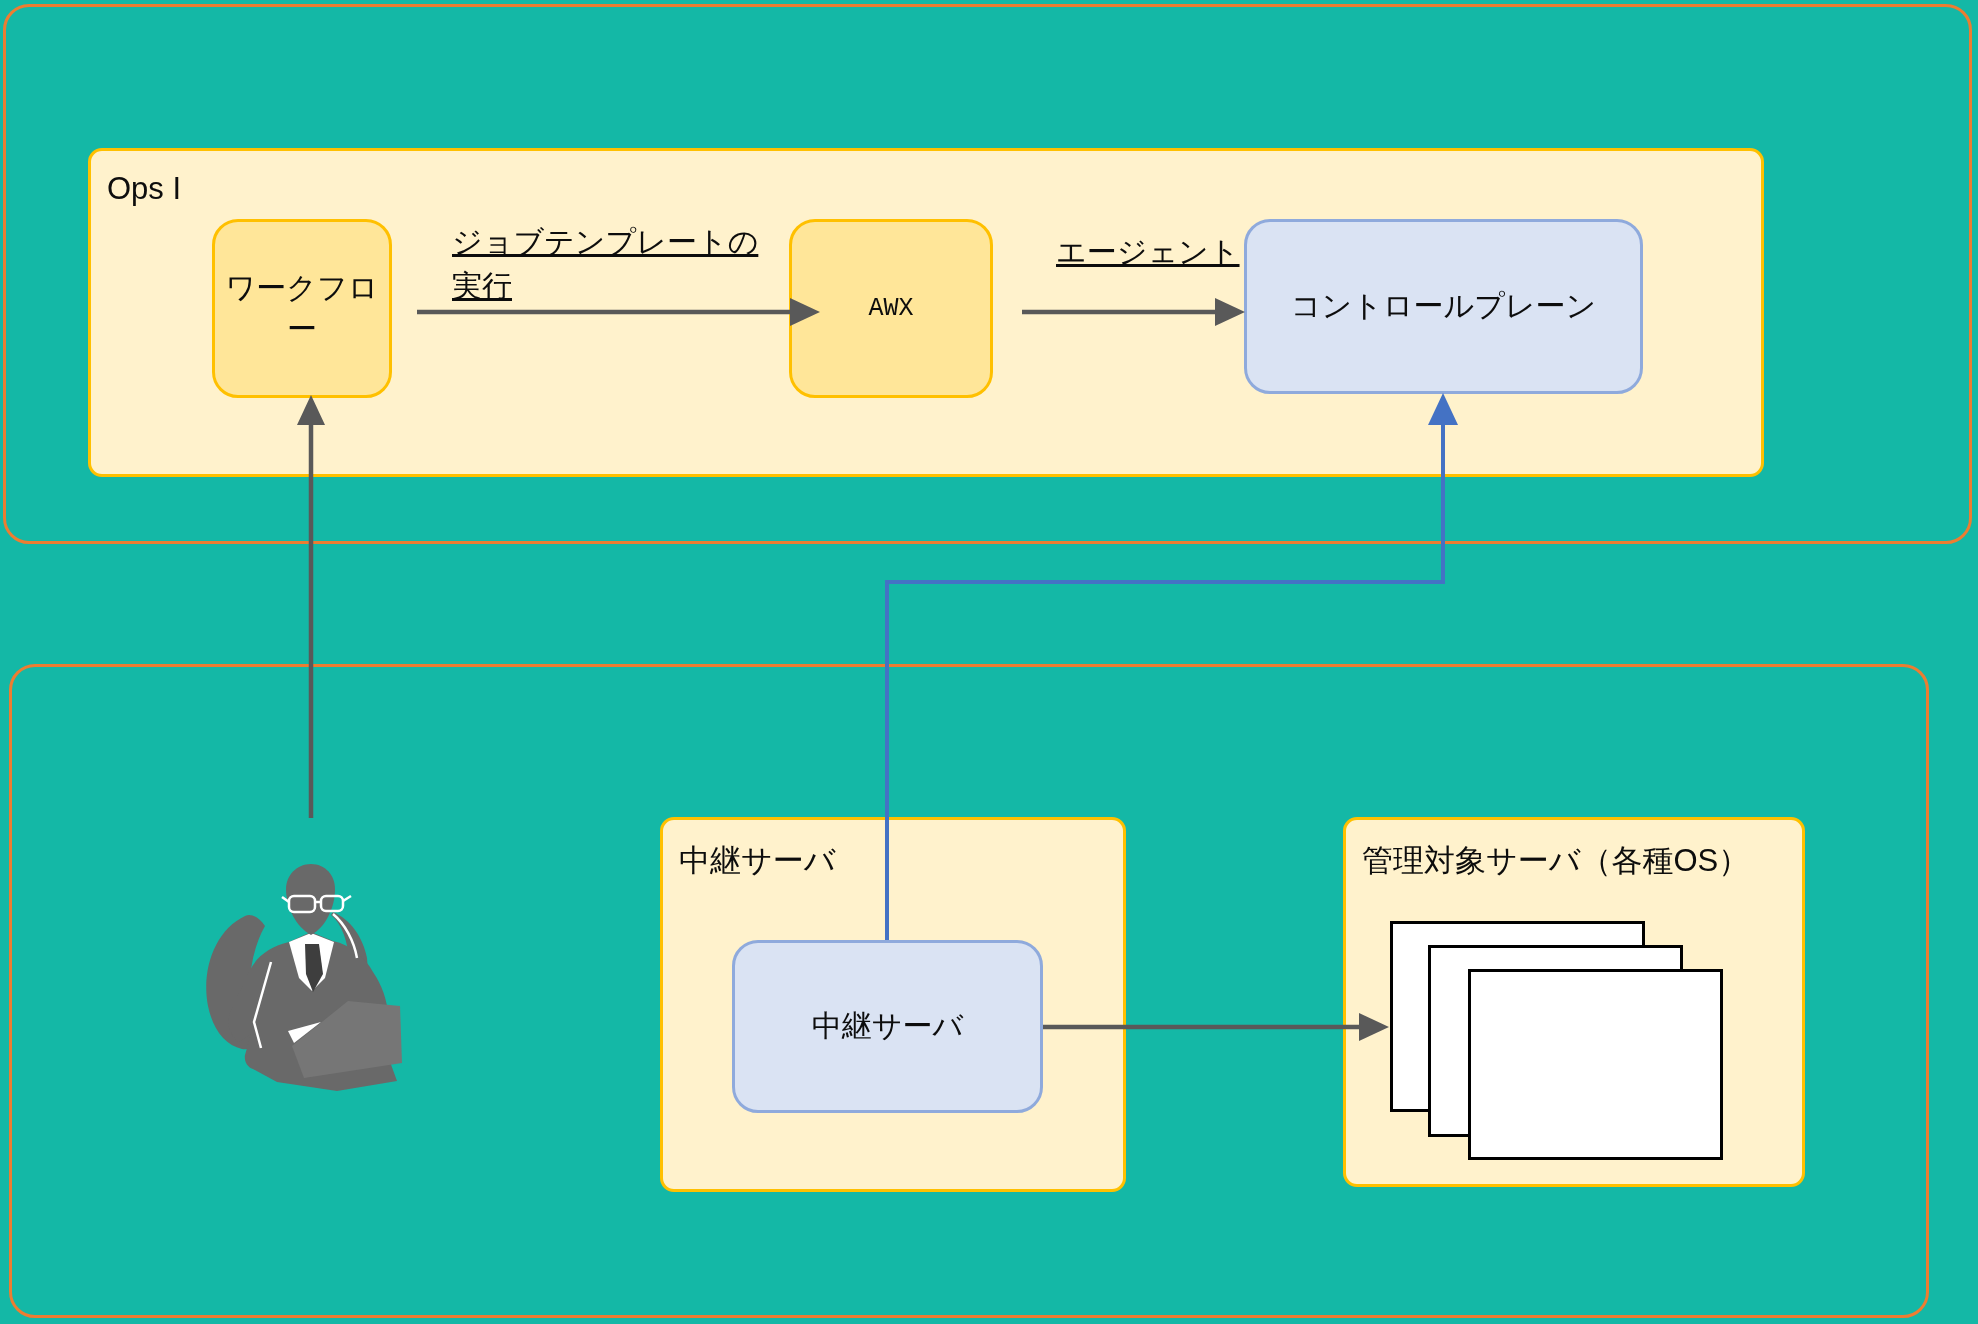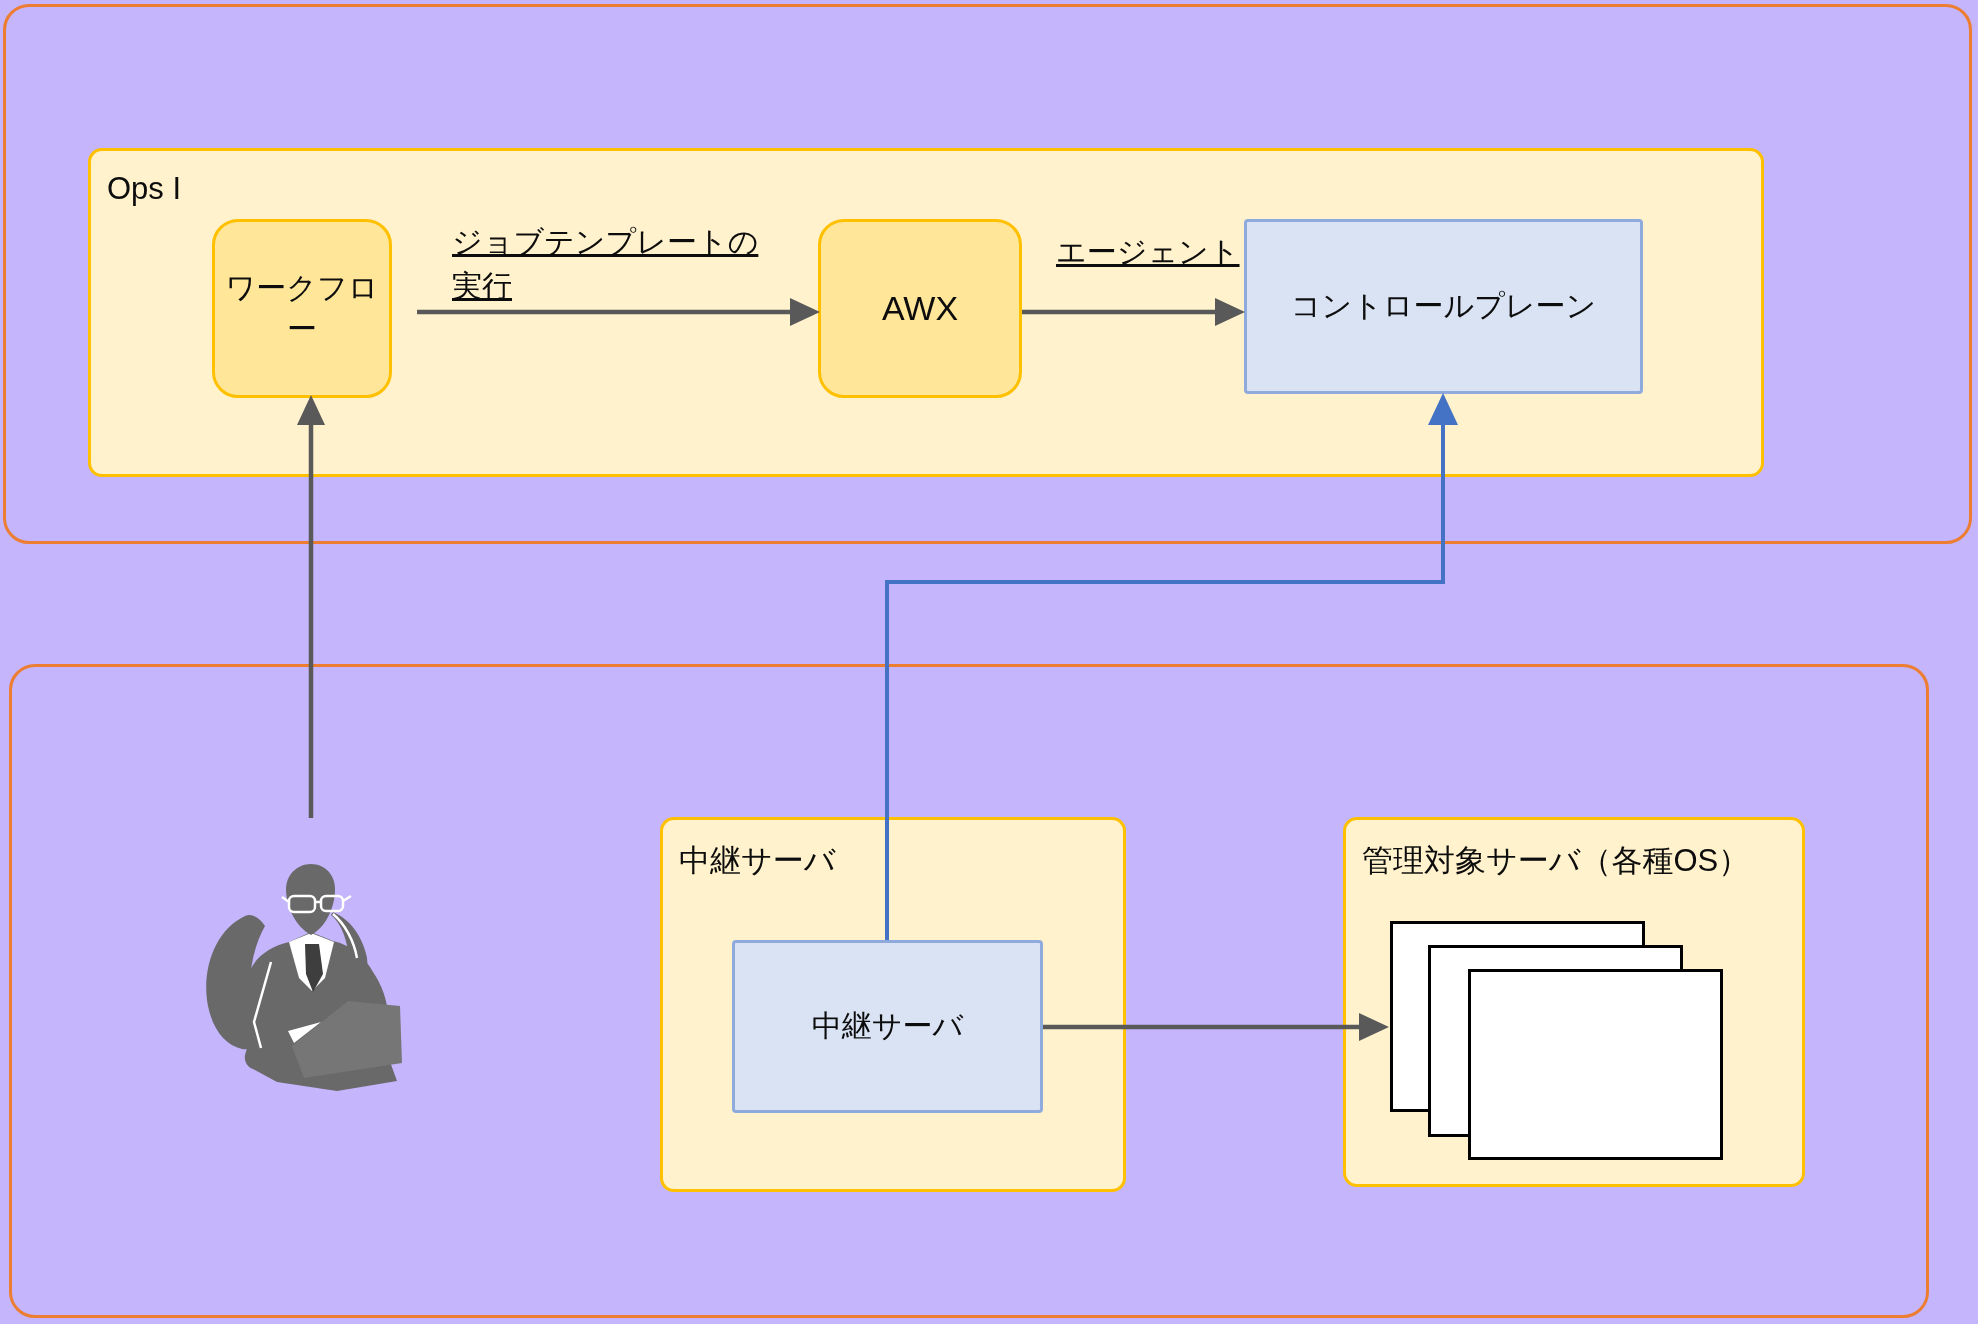--- a/index.html
+++ b/index.html
@@ -4,43 +4,43 @@
 <style>
   html, body {
     margin: 0;
     padding: 0;
     width: 1978px;
     height: 1324px;
     background: #000000;
     overflow: hidden;
     font-family: "Liberation Sans", "DejaVu Sans", sans-serif;
   }
-  .stage { position: relative; width: 1978px; height: 1324px; background: #c4b5fd; }
+  .stage { position: relative; width: 1978px; height: 1324px; background: #14b8a6; }
 
   
   .frame { position: absolute; border-radius: 26px; box-sizing: border-box; }
   .frame-top    { left: 3px;  top: 4px;   width: 1969px; height: 540px; border: 3px solid #ED7D31; }
   .frame-bottom { left: 9px;  top: 664px; width: 1920px; height: 654px; border: 3px solid #ED7D31; }
 
   
   .group-box { position: absolute; background: #FFF2CC; border: 3px solid #FFC000; border-radius: 14px; box-sizing: border-box; }
   .ops-box     { left: 88px;   top: 148px; width: 1676px; height: 329px; }
   .relay-box   { left: 660px;  top: 817px; width: 466px;  height: 375px; }
   .managed-box { left: 1343px; top: 817px; width: 462px;  height: 370px; }
 
   .group-label { position: absolute; left: 16px; top: 20px; color: #0d0d0d; font-size: 31px; white-space: nowrap; }
   .relay-box .group-label, .managed-box .group-label { font-size: 31px; top: 20px; }
 
   
   .node { position: absolute; display: flex; align-items: center; justify-content: center;
           color: #0d0d0d; box-sizing: border-box; text-align: center; }
   .node-yellow { background: #FFE699; border: 3px solid #FFC000; border-radius: 26px; }
-  .node-blue   { background: #DAE3F3; border: 3px solid #8FAADC; border-radius: 4px; }
+  .node-blue   { background: #DAE3F3; border: 3px solid #8FAADC; border-radius: 26px; }
   .workflow      { left: 212px;  top: 219px; width: 180px; height: 179px; font-size: 30px; }
-  .awx           { left: 818px;  top: 219px; width: 204px; height: 179px; font-size: 34px; }
+  .awx           { left: 789px;  top: 219px; width: 204px; height: 179px; font-size: 25px; font-family: Liberation Mono, monospace; }
   .control-plane { left: 1244px; top: 219px; width: 399px; height: 175px; font-size: 30px; }
   .agent         { left: 732px;  top: 940px; width: 311px; height: 173px; font-size: 30px; }
 
   
   .sheet { position: absolute; background: #FFFFFF; border: 3px solid #000000; box-sizing: border-box; }
   .sheet-1 { left: 1390px; top: 921px; width: 255px; height: 191px; }
   .sheet-2 { left: 1428px; top: 945px; width: 255px; height: 192px; }
   .sheet-3 { left: 1468px; top: 969px; width: 255px; height: 191px; }
 
   

